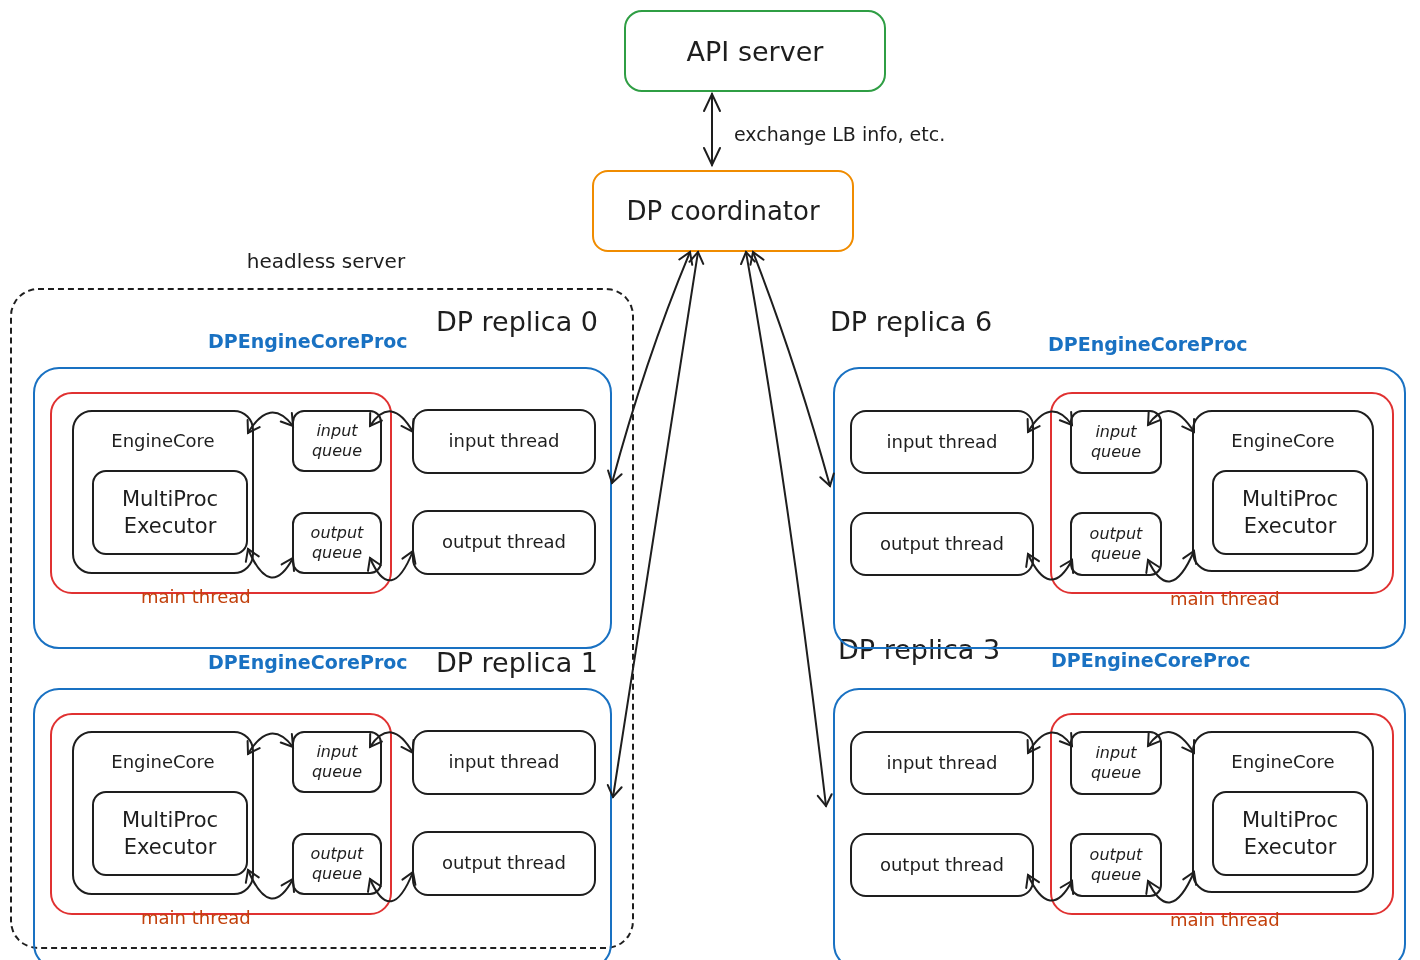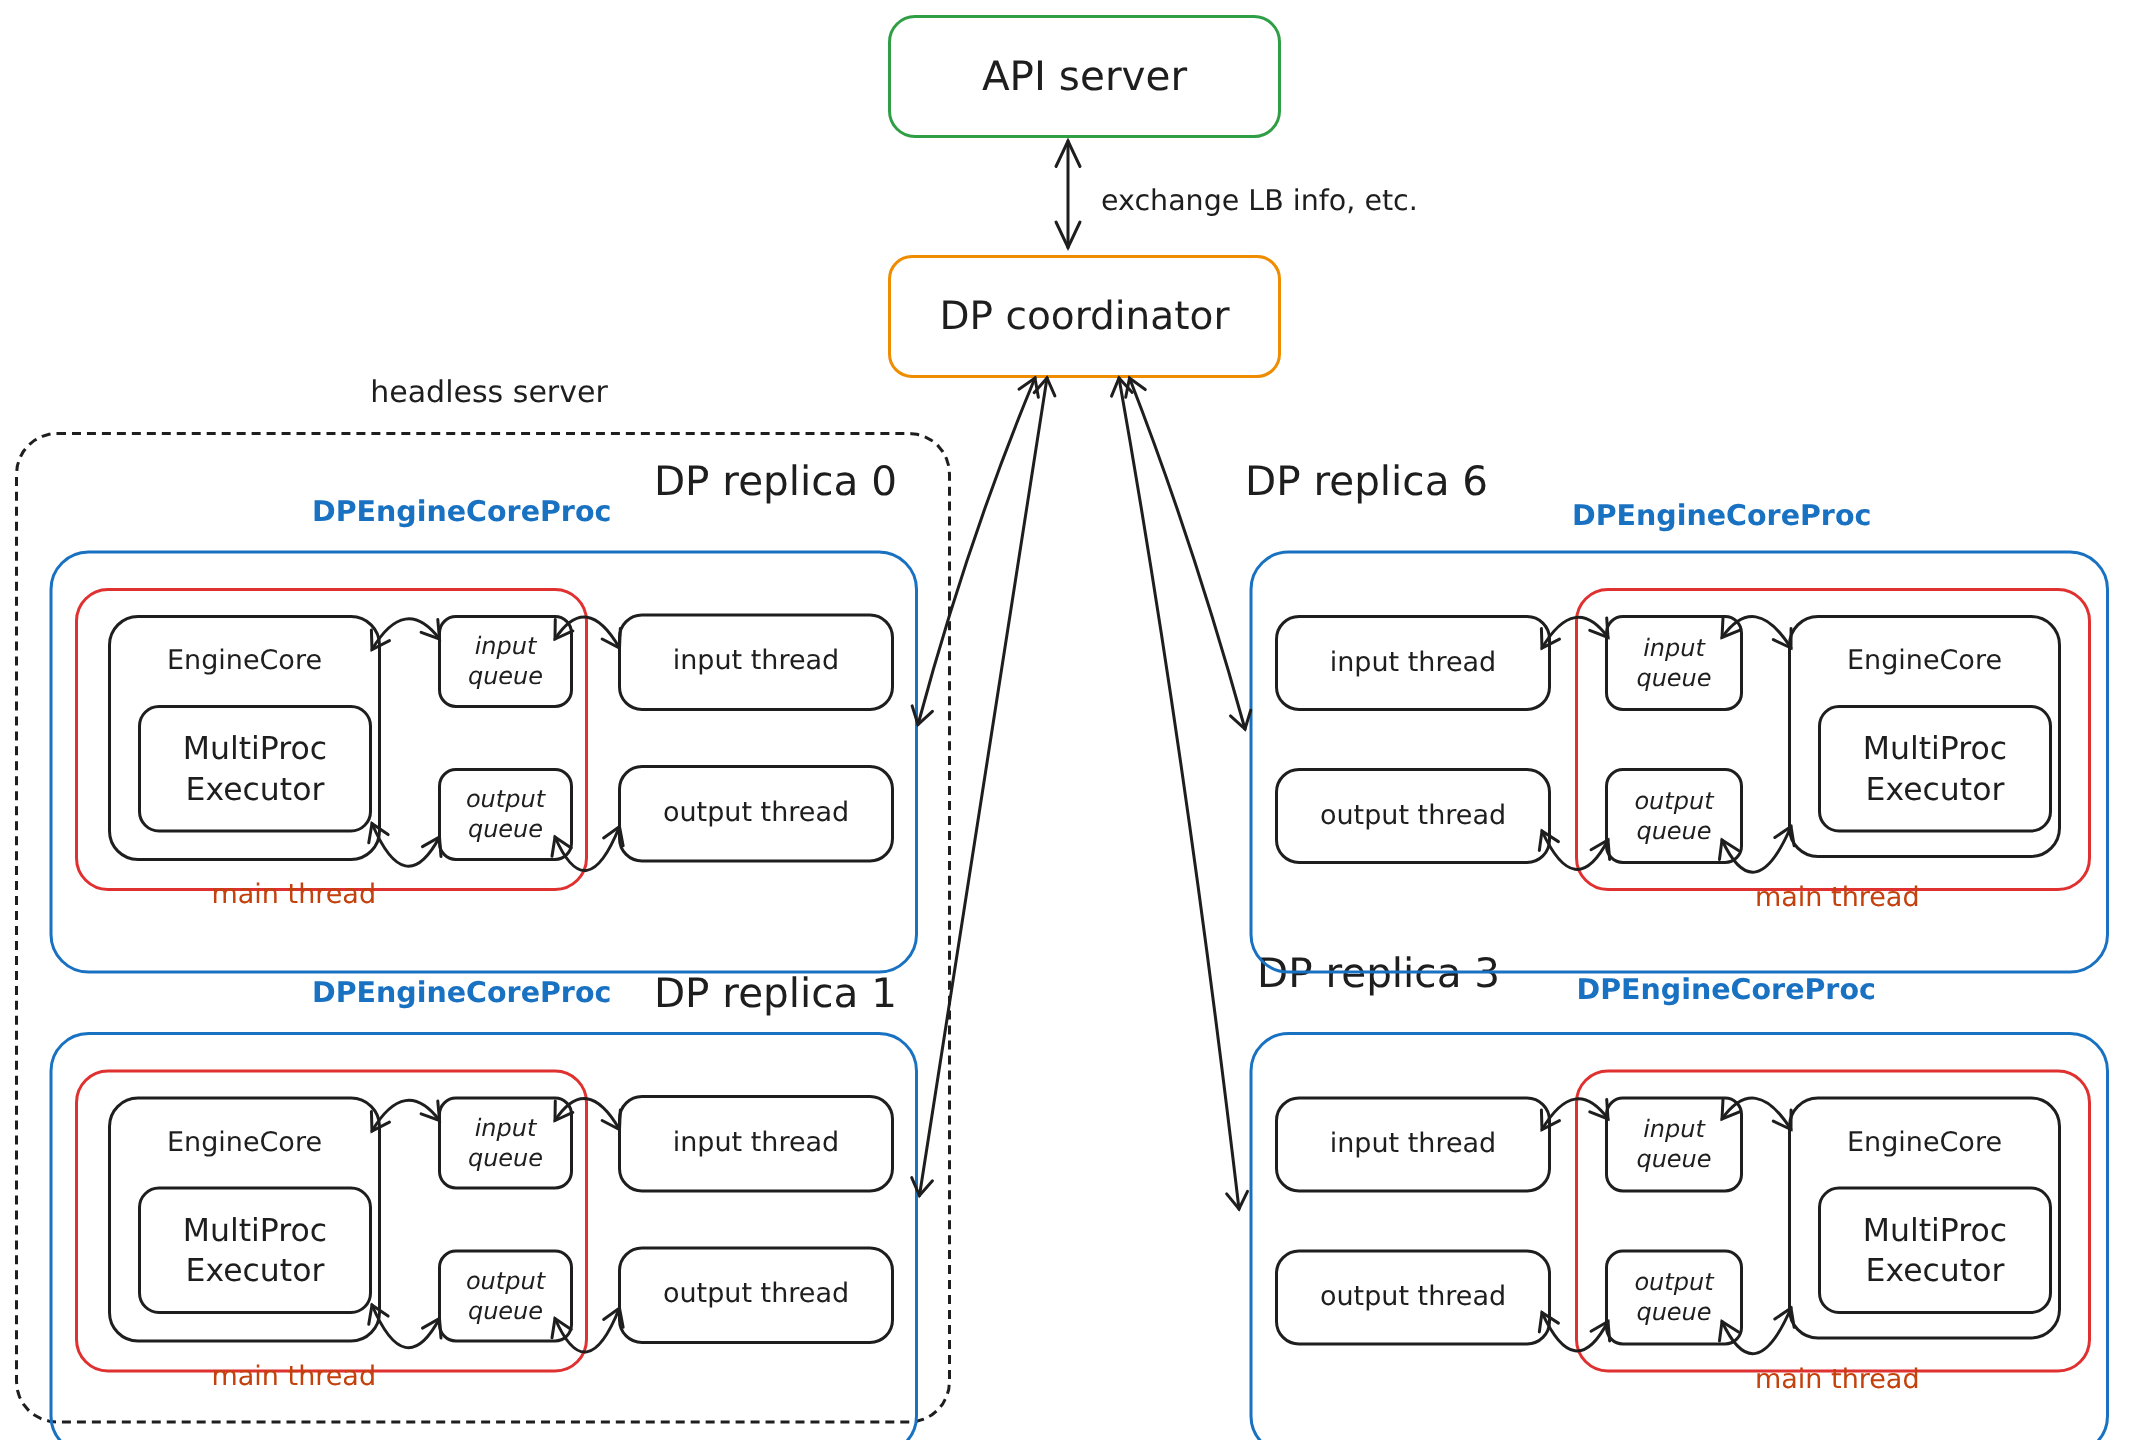--- a/index.html
+++ b/index.html
@@ -1,21 +1,21 @@
 <!DOCTYPE html>
 <html><head>
 <meta charset="utf-8">
 <style>
   html,body{margin:0;padding:0;background:#ffffff;}
   .canvas{position:relative;width:1420px;height:960px;background:#ffffff;overflow:hidden;
           font-family:"DejaVu Sans","Liberation Sans",sans-serif;color:#1e1e1e;}
   .abs{position:absolute;}
 
   
-  .api-box{left:592px;top:10px;width:258px;height:78px;border:2.5px solid #2f9e44;border-radius:18px;
+  .api-box{left:624px;top:10px;width:258px;height:78px;border:2.5px solid #2f9e44;border-radius:18px;
            display:flex;align-items:center;justify-content:center;font-size:27px;background:#fff;}
   .coord-box{left:592px;top:170px;width:258px;height:78px;border:2.5px solid #f08c00;border-radius:16px;
            display:flex;align-items:center;justify-content:center;font-size:26px;background:#fff;}
   .exchange-label{left:734px;top:123px;font-size:19px;white-space:nowrap;}
 
   
   .dashed-box{left:10px;top:288px;width:620px;height:657px;border:2.2px dashed #1e1e1e;border-radius:28px;}
   .headless-label{left:241px;top:249px;width:170px;text-align:center;font-size:20px;}
 
   

